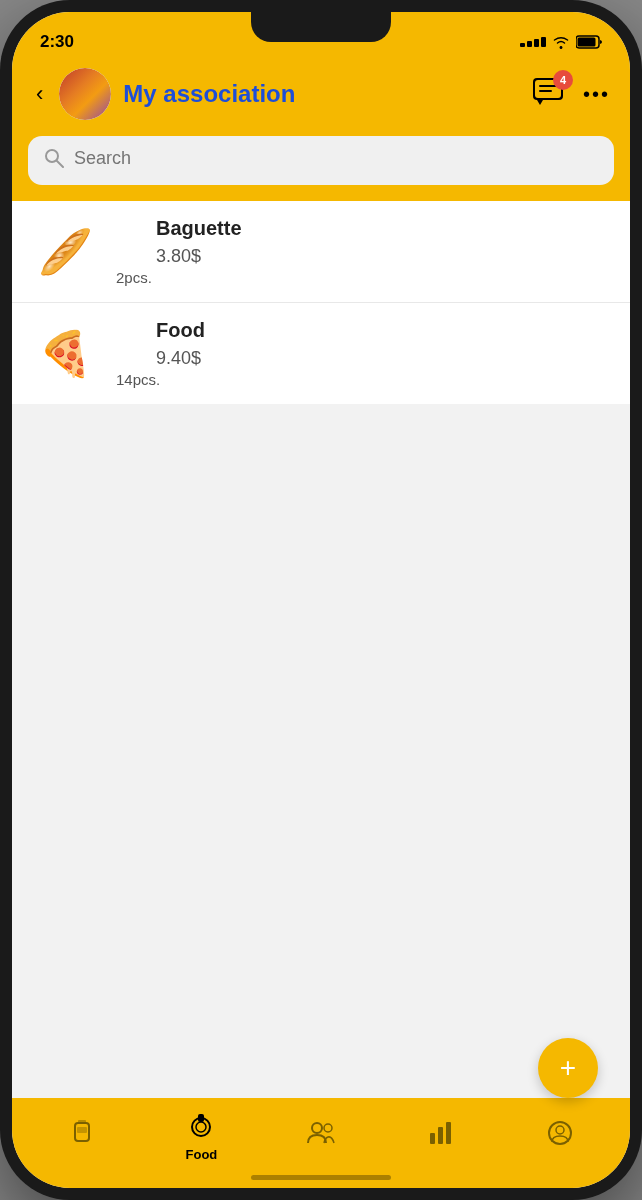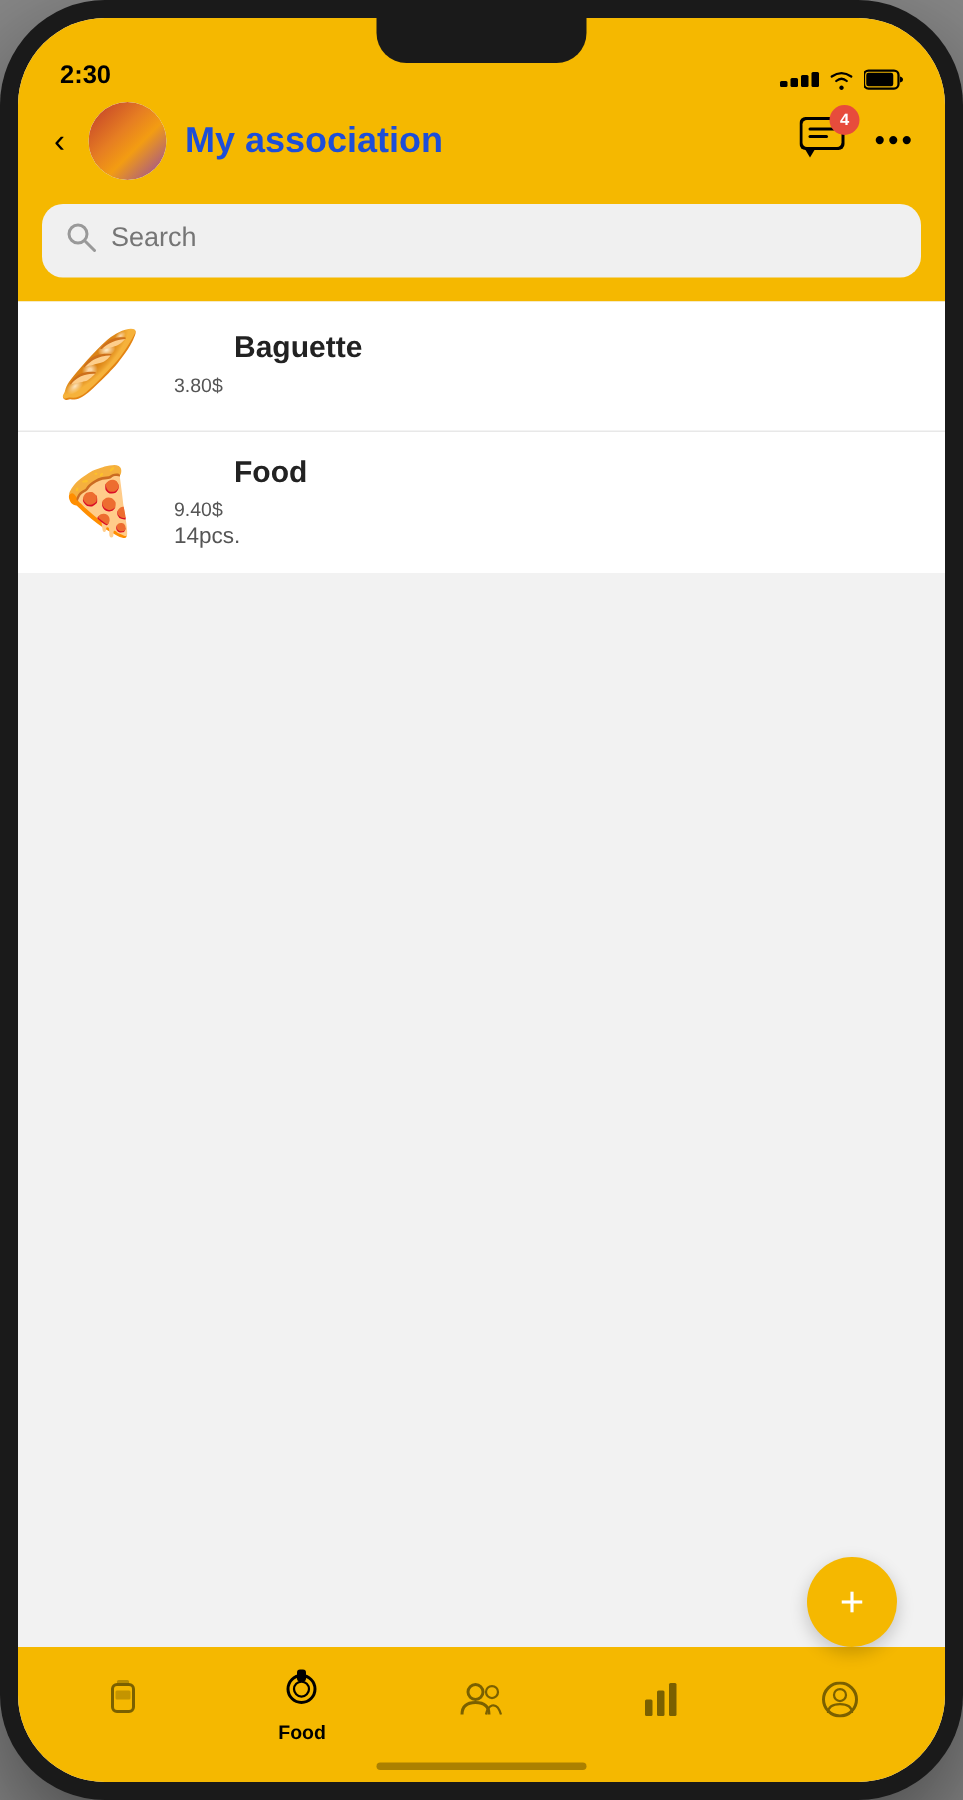--- a/index.html
+++ b/index.html
@@ -31,21 +31,21 @@
       position: relative;
       display: flex;
       flex-direction: column;
     }
 
     
     .status-bar {
       background: #F5B800;
       display: flex;
       justify-content: space-between;
-      align-items: flex-end;
+      align-items: center;
       padding: 12px 28px 0 28px;
       height: 48px;
       flex-shrink: 0;
     }
 
     .status-time {
       font-size: 17px;
       font-weight: 600;
       color: #000;
     }
@@ -222,23 +222,24 @@
 
     .food-name {
       font-size: 20px;
       font-weight: 600;
       color: #222;
       margin-bottom: 4px;
       margin-left: 40px;
     }
 
     .food-price {
-      font-size: 13px;
+      font-size: 18px;
       color: #555;
       line-height: 1.4;
+      margin-left: 40px;
     }
 
     .food-quantity {
       font-size: 15px;
       color: #555;
     }
 
     
     .fab {
       position: absolute;
@@ -375,20 +376,21 @@
     <div class="content">
       <div class="food-list">
 
         <div class="food-item">
           <div class="food-image">
             <span style="font-size: 44px; line-height: 1;">🥖</span>
           </div>
           <div class="food-info">
             <div class="food-name">Baguette</div>
             <div class="food-price">3.80$</div>
+            <div class="food-quantity">2pcs.</div>
           </div>
         </div>
 
         <div class="food-item">
           <div class="food-image">
             <span style="font-size: 44px; line-height: 1;">🍕</span>
           </div>
           <div class="food-info">
             <div class="food-name">Food</div>
             <div class="food-price">9.40$</div>

